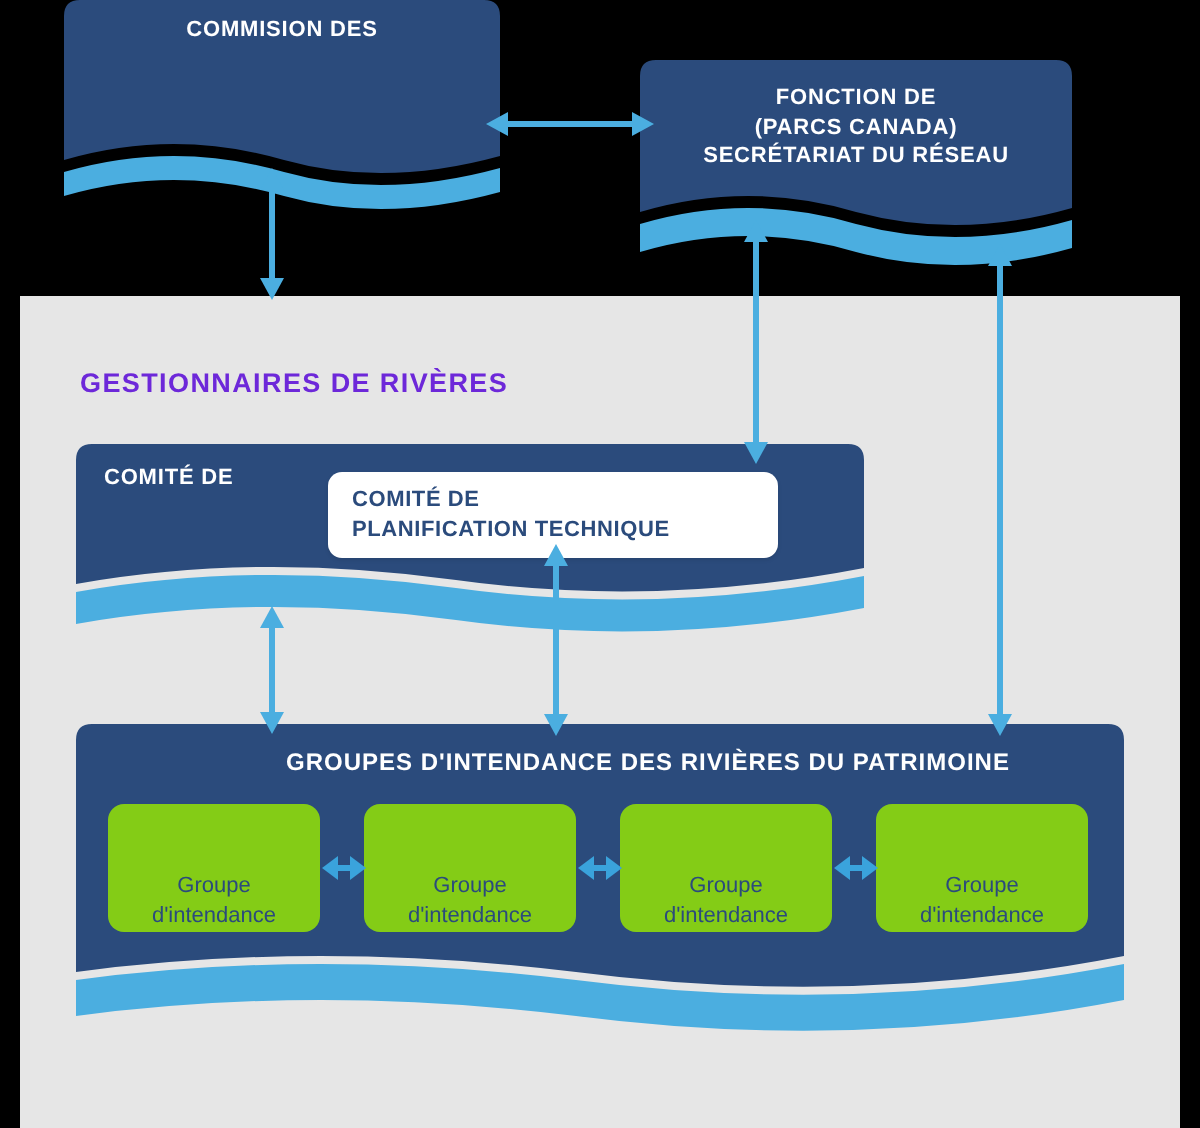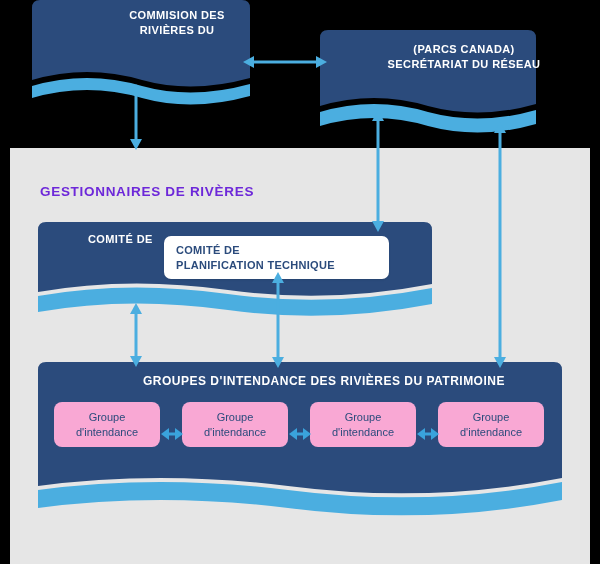--- a/index.html
+++ b/index.html
@@ -26,21 +26,20 @@
     position: absolute;
     left: 0;
     top: 0;
     overflow: visible;
   }
   .shape-text {
     position: absolute;
     color: #ffffff;
     letter-spacing: 0.4px;
     line-height: 1.32;
-    padding-left: 36px;
   }
 
   
   #commission-box {
     left: 32px;
     top: 0px;
     width: 218px;
     height: 104px;
   }
   #commission-box .shape-text {
@@ -144,25 +143,25 @@
     color: #ffffff;
     font-size: 12px;
     font-weight: bold;
     letter-spacing: 0.5px;
     text-transform: uppercase;
   }
   .steward-card {
     position: absolute;
     top: 402px;
     width: 106px;
-    height: 45px;
-    background: #f9a8d4;
+    height: 64px;
+    background: #84cc16;
     border-radius: 8px;
     display: flex;
-    align-items: center;
+    align-items: flex-end;
     justify-content: center;
   }
   .steward-card span {
     color: #2b4b7c;
     font-size: 11px;
     line-height: 1.35;
     text-align: center;
   }
   #steward-card-1 { left: 54px; }
   #steward-card-2 { left: 182px; }
@@ -184,30 +183,30 @@
     <div id="managers-title">GESTIONNAIRES DE RIVÈRES</div>
   </div>
 
   <div class="shape" id="commission-box">
     <svg width="218" height="104" viewBox="0 0 218 104">
       <path d="M8,0 L210,0 Q218,0 218,8 L218,78 Q160,94 110,80 Q55,64 0,80 L0,8 Q0,0 8,0 Z" fill="#2b4b7c"></path>
       <path d="M0,86 Q55,70 110,86 Q160,100 218,84 L218,96 Q160,112 110,98 Q55,82 0,98 Z" fill="#4baee0"></path>
     </svg>
     <div class="shape-text">
       <div>COMMISION DES</div>
-      <div>RIVIÈRES DU</div>
     </div>
   </div>
 
   <div class="shape" id="secretariat-box">
     <svg width="216" height="100" viewBox="0 0 216 100">
       <path d="M8,0 L208,0 Q216,0 216,8 L216,74 Q160,90 108,76 Q54,60 0,76 L0,8 Q0,0 8,0 Z" fill="#2b4b7c"></path>
       <path d="M0,82 Q54,66 108,82 Q160,96 216,80 L216,94 Q160,110 108,96 Q54,80 0,96 Z" fill="#4baee0"></path>
     </svg>
     <div class="shape-text">
+      <div>FONCTION DE</div>
       <div>(PARCS CANADA)</div>
       <div>SECRÉTARIAT DU RÉSEAU</div>
     </div>
   </div>
 
   <div class="shape" id="committee-box">
     <svg width="394" height="88" viewBox="0 0 394 88">
       <path d="M8,0 L386,0 Q394,0 394,8 L394,62 Q290,82 190,68 Q90,54 0,70 L0,8 Q0,0 8,0 Z" fill="#2b4b7c"></path>
       <path d="M0,74 Q90,58 190,72 Q290,86 394,66 L394,82 Q290,102 190,88 Q90,74 0,90 Z" fill="#4baee0"></path>
     </svg>

